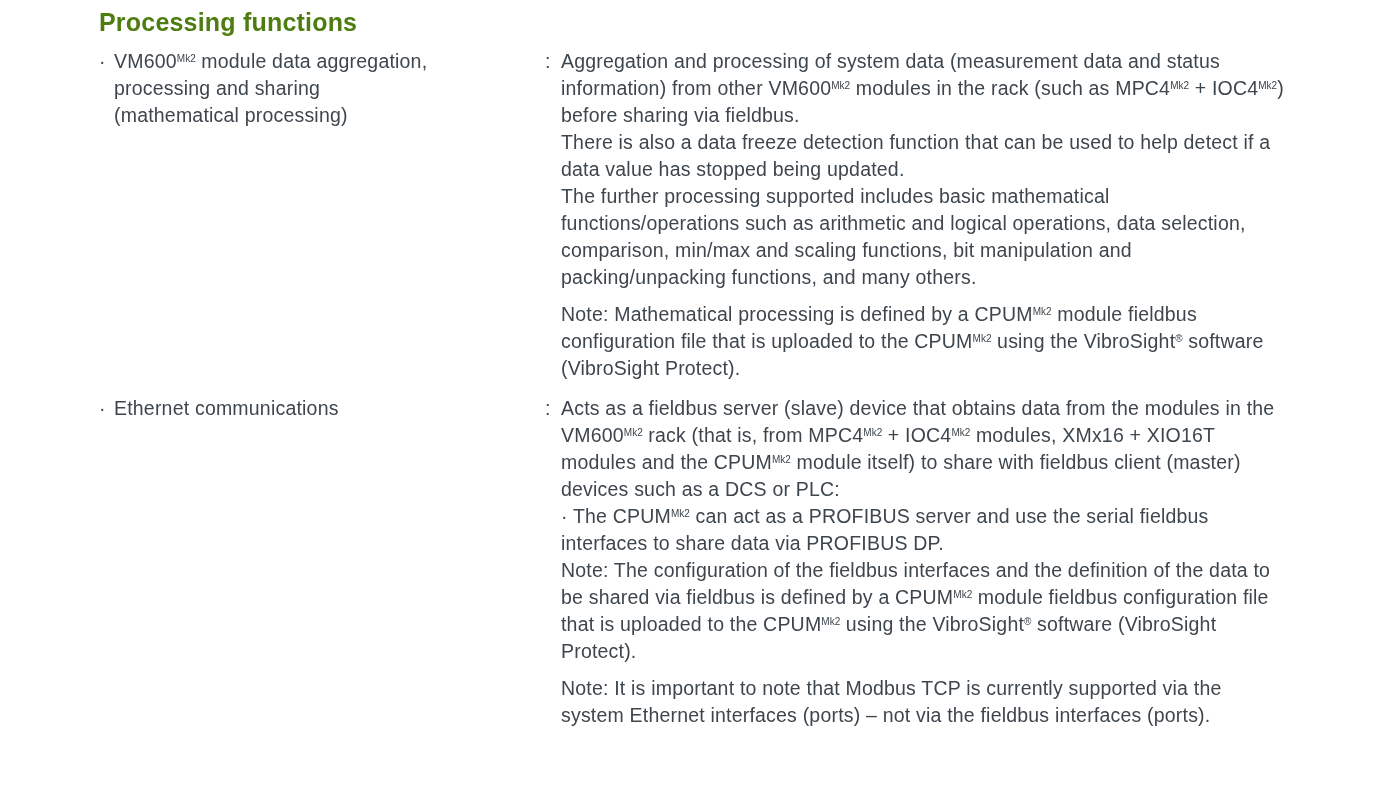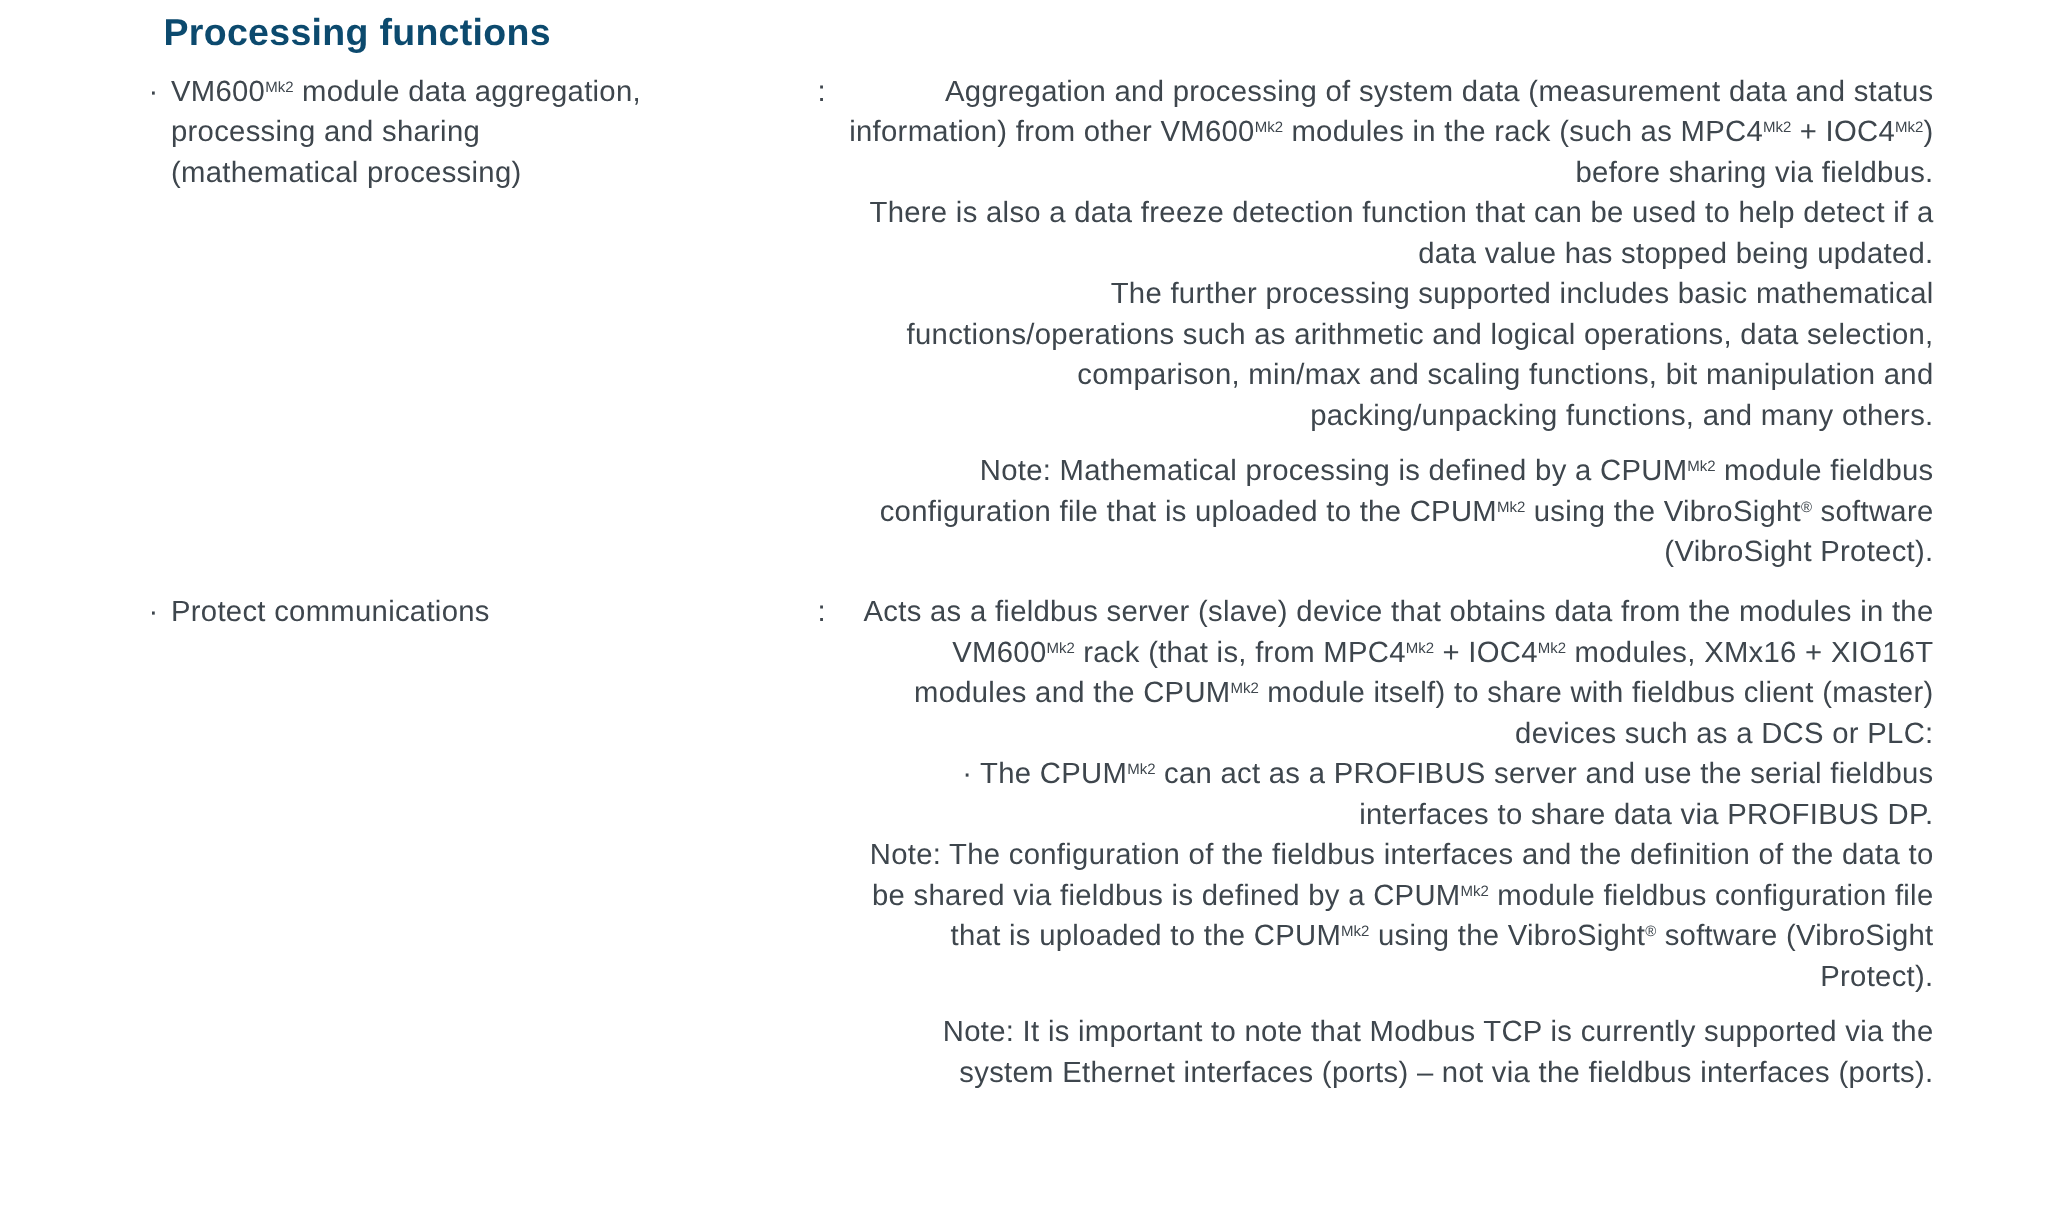--- a/index.html
+++ b/index.html
@@ -16,22 +16,22 @@
   }
   .page {
     box-sizing: border-box;
     width: 1381px;
     height: 805px;
     padding: 8px 70px 0 99px;
   }
   .page-title {
     font-size: 25px;
     font-weight: bold;
-    color: #0c4a6e;
-    margin: 0 0 11px 10px;
+    color: #4d7c0f;
+    margin: 0 0 11px 0;
     letter-spacing: 0.2px;
   }
   .dl {
     font-size: 19.5px;
     line-height: 27px;
     letter-spacing: 0.2px;
   }
   .row {
     display: flex;
     align-items: flex-start;
@@ -50,21 +50,20 @@
   .term-text {
     flex: 1;
   }
   .colon {
     flex: 0 0 16px;
     width: 16px;
   }
   .def {
     flex: 0 1 728px;
     max-width: 728px;
-    text-align: right;
   }
   .para {
     margin: 0;
   }
   .para.gap {
     margin-top: 10px;
   }
   .sup {
     font-size: 10px;
     line-height: 0;
@@ -94,21 +93,21 @@
           <p class="para"><span>Aggregation and processing of system data (measurement data and status information) from other VM600</span><span class="sup">Mk2</span><span> modules in the rack (such as MPC4</span><span class="sup">Mk2</span><span> + IOC4</span><span class="sup">Mk2</span><span>) before sharing via fieldbus.</span></p>
           <p class="para"><span>There is also a data freeze detection function that can be used to help detect if a data value has stopped being updated.</span></p>
           <p class="para"><span>The further processing supported includes basic mathematical functions/operations such as arithmetic and logical operations, data selection, comparison, min/max and scaling functions, bit manipulation and packing/unpacking functions, and many others.</span></p>
           <p class="para gap"><span>Note: Mathematical processing is defined by a CPUM</span><span class="sup">Mk2</span><span> module fieldbus configuration file that is uploaded to the CPUM</span><span class="sup">Mk2</span><span> using the VibroSight</span><span class="sup">®</span><span> software (VibroSight Protect).</span></p>
         </div>
       </div>
       <div class="row">
         <div class="term">
           <span class="bullet">·</span>
           <div class="term-text">
-            <div><span>Protect communications</span></div>
+            <div><span>Ethernet communications</span></div>
           </div>
         </div>
         <div class="colon">:</div>
         <div class="def">
           <p class="para"><span>Acts as a fieldbus server (slave) device that obtains data from the modules in the VM600</span><span class="sup">Mk2</span><span> rack (that is, from MPC4</span><span class="sup">Mk2</span><span> + IOC4</span><span class="sup">Mk2</span><span> modules, XMx16 + XIO16T modules and the CPUM</span><span class="sup">Mk2</span><span> module itself) to share with fieldbus client (master) devices such as a DCS or PLC:</span></p>
           <p class="para"><span>· The CPUM</span><span class="sup">Mk2</span><span> can act as a PROFIBUS server and use the serial fieldbus interfaces to share data via PROFIBUS DP.</span></p>
           <p class="para"><span>Note: The configuration of the fieldbus interfaces and the definition of the data to be shared via fieldbus is defined by a CPUM</span><span class="sup">Mk2</span><span> module fieldbus configuration file that is uploaded to the CPUM</span><span class="sup">Mk2</span><span> using the VibroSight</span><span class="sup">®</span><span> software (VibroSight Protect).</span></p>
           <p class="para gap"><span>Note: It is important to note that Modbus TCP is currently supported via the system Ethernet interfaces (ports) – not via the fieldbus interfaces (ports).</span></p>
         </div>
       </div>

